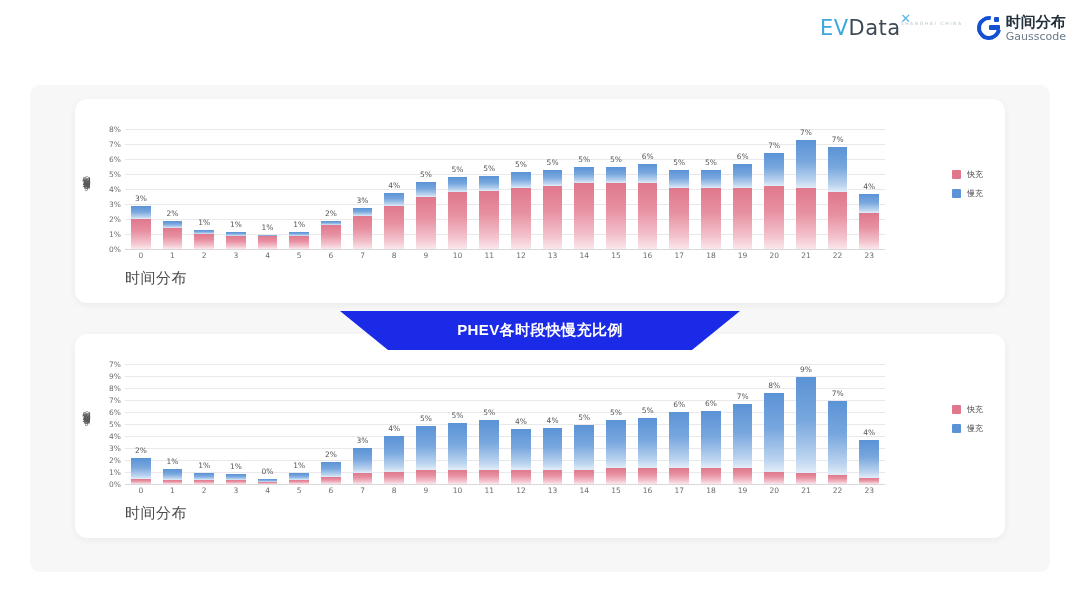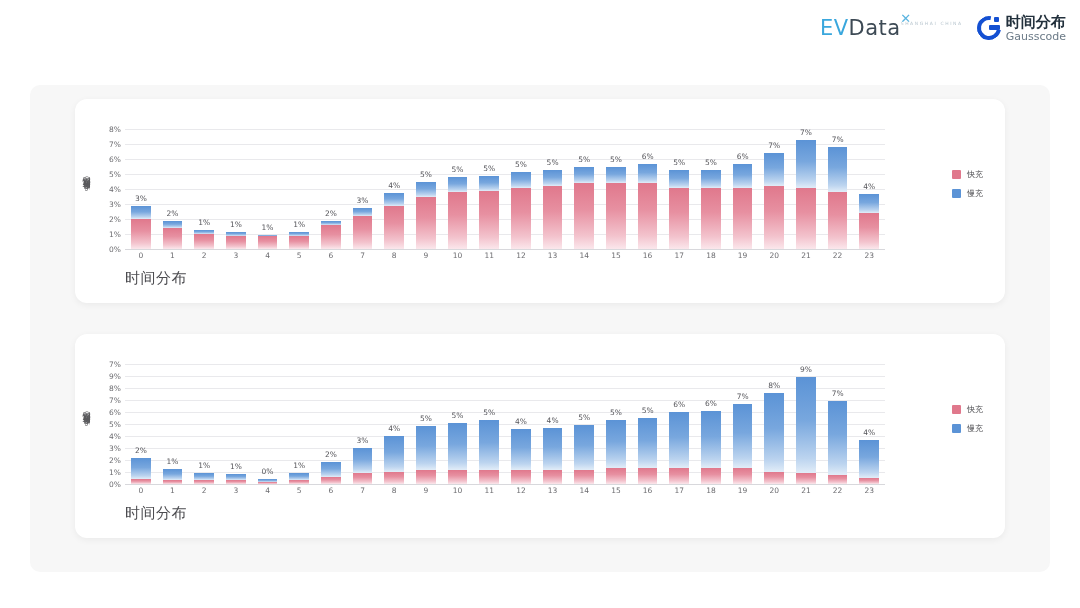--- a/index.html
+++ b/index.html
@@ -788,16 +788,19 @@
               <span class="legend-swatch" style="background: rgb(224, 120, 140);"></span>
               <span class="legend-label">快充</span>
             </div>
             <div class="legend-item">
               <span class="legend-swatch" style="background: rgb(91, 147, 214);"></span>
               <span class="legend-label">慢充</span>
             </div>
           </div>
         </div>
       </div>
+      <div class="banner">
+        <span class="banner-text">PHEV各时段快慢充比例</span>
+      </div>
     </div>
 
   </div>
 </div>
 
 </body></html>

